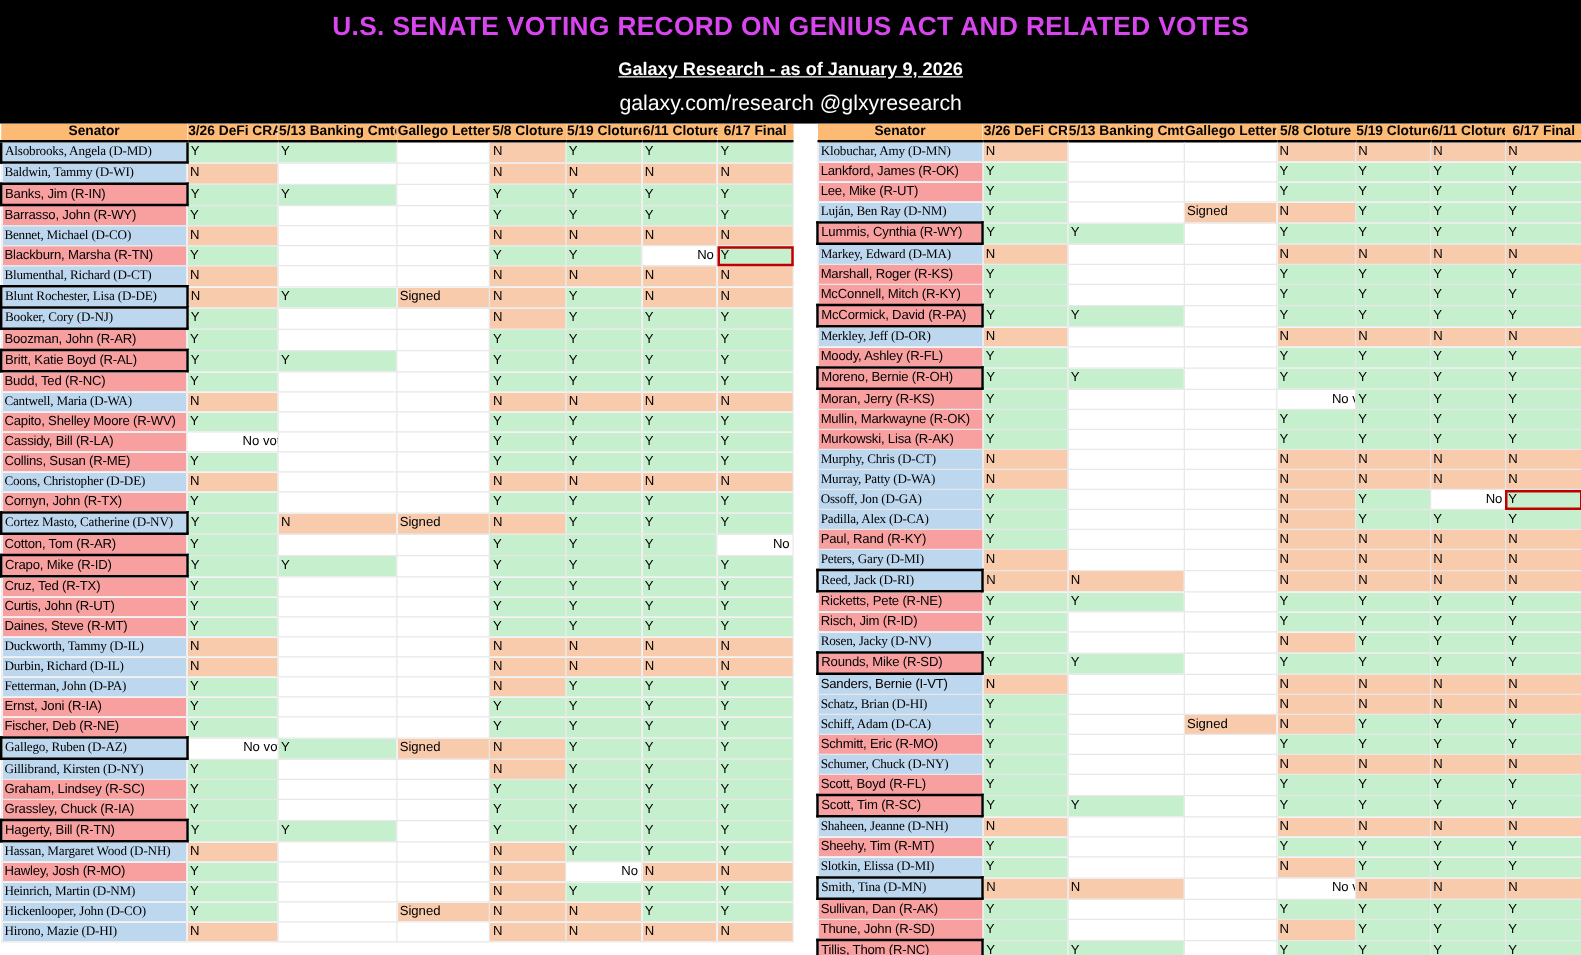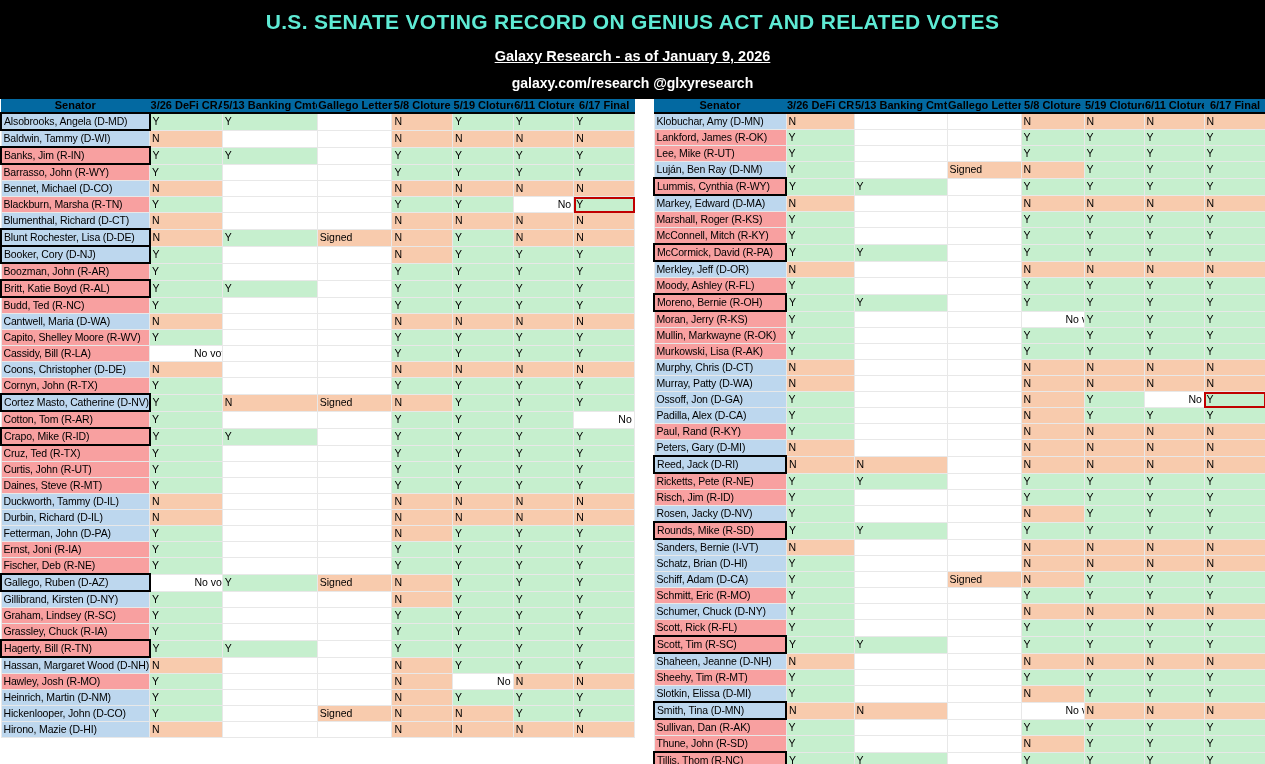--- a/index.html
+++ b/index.html
@@ -9,28 +9,28 @@
     background: #000000;
     font-family: "Liberation Sans", sans-serif;
     overflow: hidden;
   }
   #app { position: relative; width: 1265px; height: 764px; background: #000; }
 
   
   .header { width: 100%; background: #000; color: #fff; text-align: center; padding-top: 6px; }
   .title {
     font-size: 21px; font-weight: bold; letter-spacing: .3px;
-    line-height: 24px; color: #5eead4; padding-top: 4px;
+    line-height: 24px; color: #d946ef; padding-top: 4px;
   }
   .subtitle {
     font-size: 14.5px; font-weight: bold; color: #ffffff;
     line-height: 18px; padding-top: 13px; text-decoration: underline;
   }
   .sublink {
-    font-size: 14px; font-weight: bold; color: #ffffff;
+    font-size: 17px; font-weight: normal; color: #ffffff;
     line-height: 18px; padding-top: 9px;
   }
   .footnote {
     font-size: 8.5px; font-style: italic; font-weight: bold; color: #ffffff;
     line-height: 11px; padding-top: 8px;
   }
 
   
   .tables {
     position: absolute; top: 99px; left: 0;
@@ -43,41 +43,41 @@
   .tbl-wrap.right { width: 612px; }
 
   table.vt {
     border-collapse: collapse;
     table-layout: fixed;
     width: 100%;
     font-size: 10.5px;
     color: #000;
   }
   table.vt th {
-    background: #0369a1; color: #000;
+    background: #fdba74; color: #000;
     font-size: 11px; font-weight: bold;
     height: 14px; line-height: 13px;
     padding: 0 1px; overflow: hidden; white-space: nowrap;
     border-bottom: 2px solid #000;
     text-align: center;
   }
   table.vt th.hname { text-align: center; }
   table.vt td {
     height: 16px; line-height: 15px;
     padding: 0 2px;
     white-space: nowrap; overflow: hidden;
     border: 1px solid #e8e8e8;
     vertical-align: middle;
   }
   td.name {
     font-size: 10.5px; letter-spacing: -0.15px;
     padding-left: 3px;
     border: 1px solid #ffffff;
   }
-  td.name.dem { background: #bdd7ee; }
+  td.name.dem { background: #bdd7ee; font-family: Liberation Serif, serif; }
   td.name.rep { background: #f8a0a0; }
   td.name.ind { background: #bdd7ee; }
   td.name.bank { border: 2px solid #000000; }
 
   td.vote { text-align: left; padding-left: 4px; font-size: 10.5px; }
   td.vote.y  { background: #c6efce; }
   td.vote.n  { background: #f8cbad; }
   td.vote.blank { background: #ffffff; }
   td.vote.nv { background: #ffffff; padding-left: 44px; }
   td.vote.sg { background: #f8cbad; }
@@ -265,20 +265,30 @@
               <td class="name rep">Cassidy, Bill (R-LA)</td>
               <td class="vote nv">No vote</td>
               <td class="vote blank"></td>
               <td class="vote blank"></td>
               <td class="vote y">Y</td>
               <td class="vote y">Y</td>
               <td class="vote y">Y</td>
               <td class="vote y">Y</td>
             </tr>
             <tr>
+              <td class="name rep">Collins, Susan (R-ME)</td>
+              <td class="vote y">Y</td>
+              <td class="vote blank"></td>
+              <td class="vote blank"></td>
+              <td class="vote y">Y</td>
+              <td class="vote y">Y</td>
+              <td class="vote y">Y</td>
+              <td class="vote y">Y</td>
+            </tr>
+            <tr>
               <td class="name dem">Coons, Christopher (D-DE)</td>
               <td class="vote n">N</td>
               <td class="vote blank"></td>
               <td class="vote blank"></td>
               <td class="vote n">N</td>
               <td class="vote n">N</td>
               <td class="vote n">N</td>
               <td class="vote n">N</td>
             </tr>
             <tr>
@@ -834,21 +844,21 @@
               <td class="name dem">Schumer, Chuck (D-NY)</td>
               <td class="vote y">Y</td>
               <td class="vote blank"></td>
               <td class="vote blank"></td>
               <td class="vote n">N</td>
               <td class="vote n">N</td>
               <td class="vote n">N</td>
               <td class="vote n">N</td>
             </tr>
             <tr>
-              <td class="name rep">Scott, Rick (R-FL)</td>
+              <td class="name rep">Scott, Boyd (R-FL)</td>
               <td class="vote y">Y</td>
               <td class="vote blank"></td>
               <td class="vote blank"></td>
               <td class="vote y">Y</td>
               <td class="vote y">Y</td>
               <td class="vote y">Y</td>
               <td class="vote y">Y</td>
             </tr>
             <tr>
               <td class="name rep bank">Scott, Tim (R-SC)</td>

